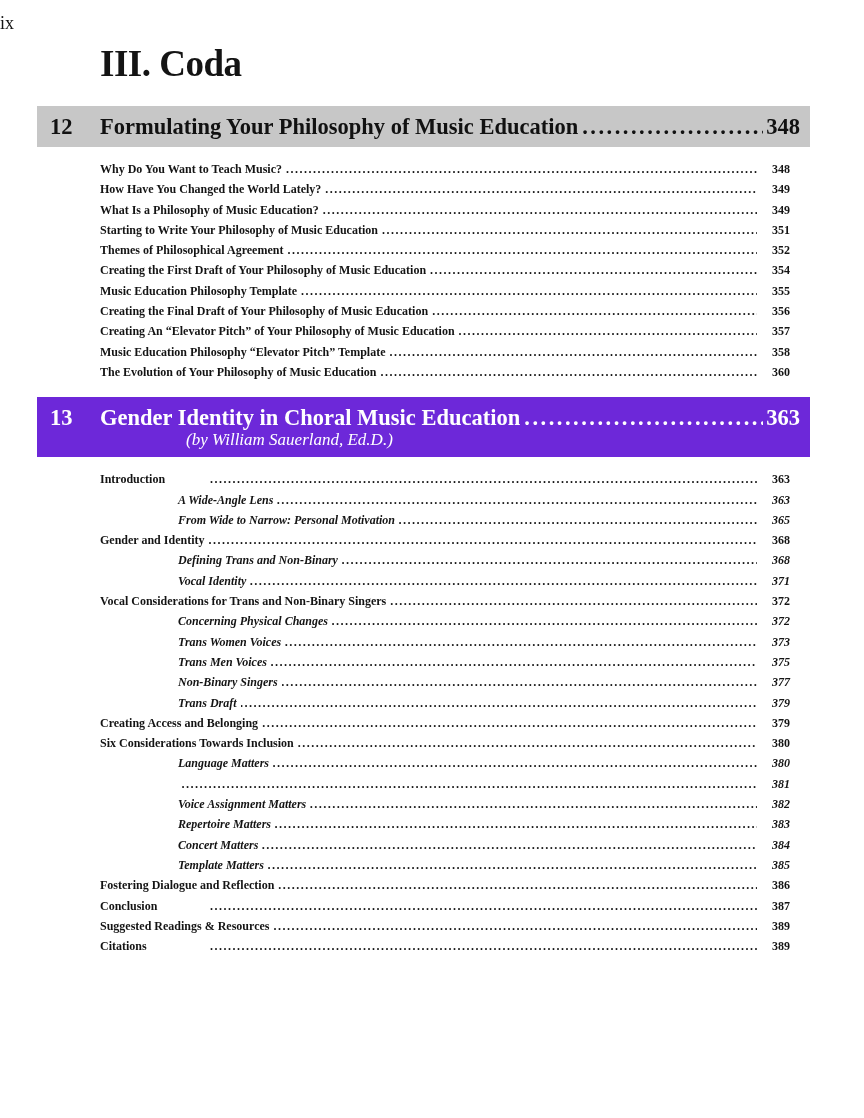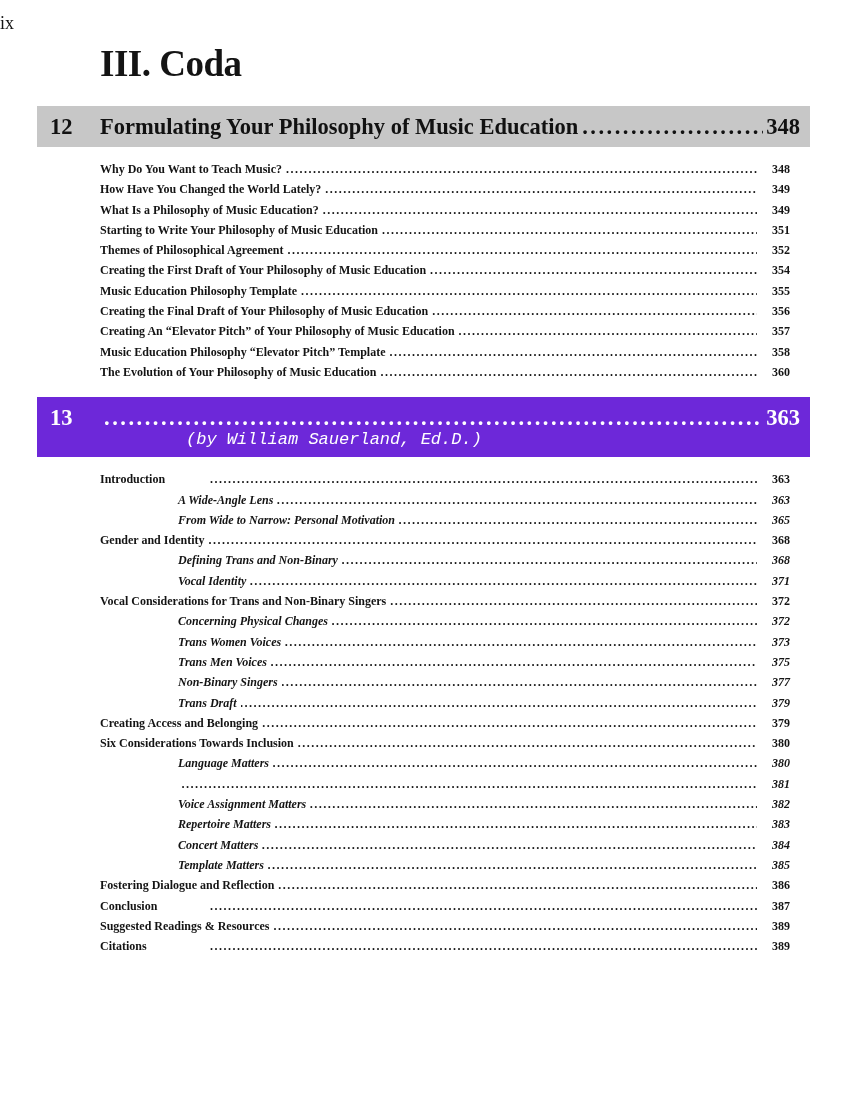--- a/index.html
+++ b/index.html
@@ -43,21 +43,20 @@
   }
   .ch-num { width: 50px; flex: 0 0 50px; }
   .ch-title { flex: 0 0 auto; }
   .ch-page { flex: 0 0 auto; }
   .ch-subtitle {
     margin: -2px 0 1px 136px;
     font-style: italic;
     font-size: 17px;
     line-height: 20px;
     font-weight: normal;
-    font-family: Liberation Mono, monospace;
   }
 
   .entries {
     margin: 12px 0 0 100px;
     width: 690px;
   }
   .toc-row {
     display: flex;
     align-items: center;
     font-size: 12px;
@@ -154,20 +153,21 @@
             <span class="row-title">The Evolution of Your Philosophy of Music Education</span>
             <span class="leader"></span>
             <span class="page-no">360</span>
           </div>
         </div>
       </section>
       <section class="chapter">
         <div class="chapter-bar" style="background-color: #6d28d9; color: rgb(255, 255, 255);">
           <div class="bar-line">
             <span class="ch-num">13</span>
+            <span class="ch-title">Gender Identity in Choral Music Education</span>
             <span class="leader"></span>
             <span class="ch-page">363</span>
           </div>
           <div class="ch-subtitle">(by William Sauerland, Ed.D.)</div>
         </div>
         <div class="entries">
           <div class="toc-row tab">
             <span class="row-title">Introduction</span>
             <span class="leader"></span>
             <span class="page-no">363</span>

